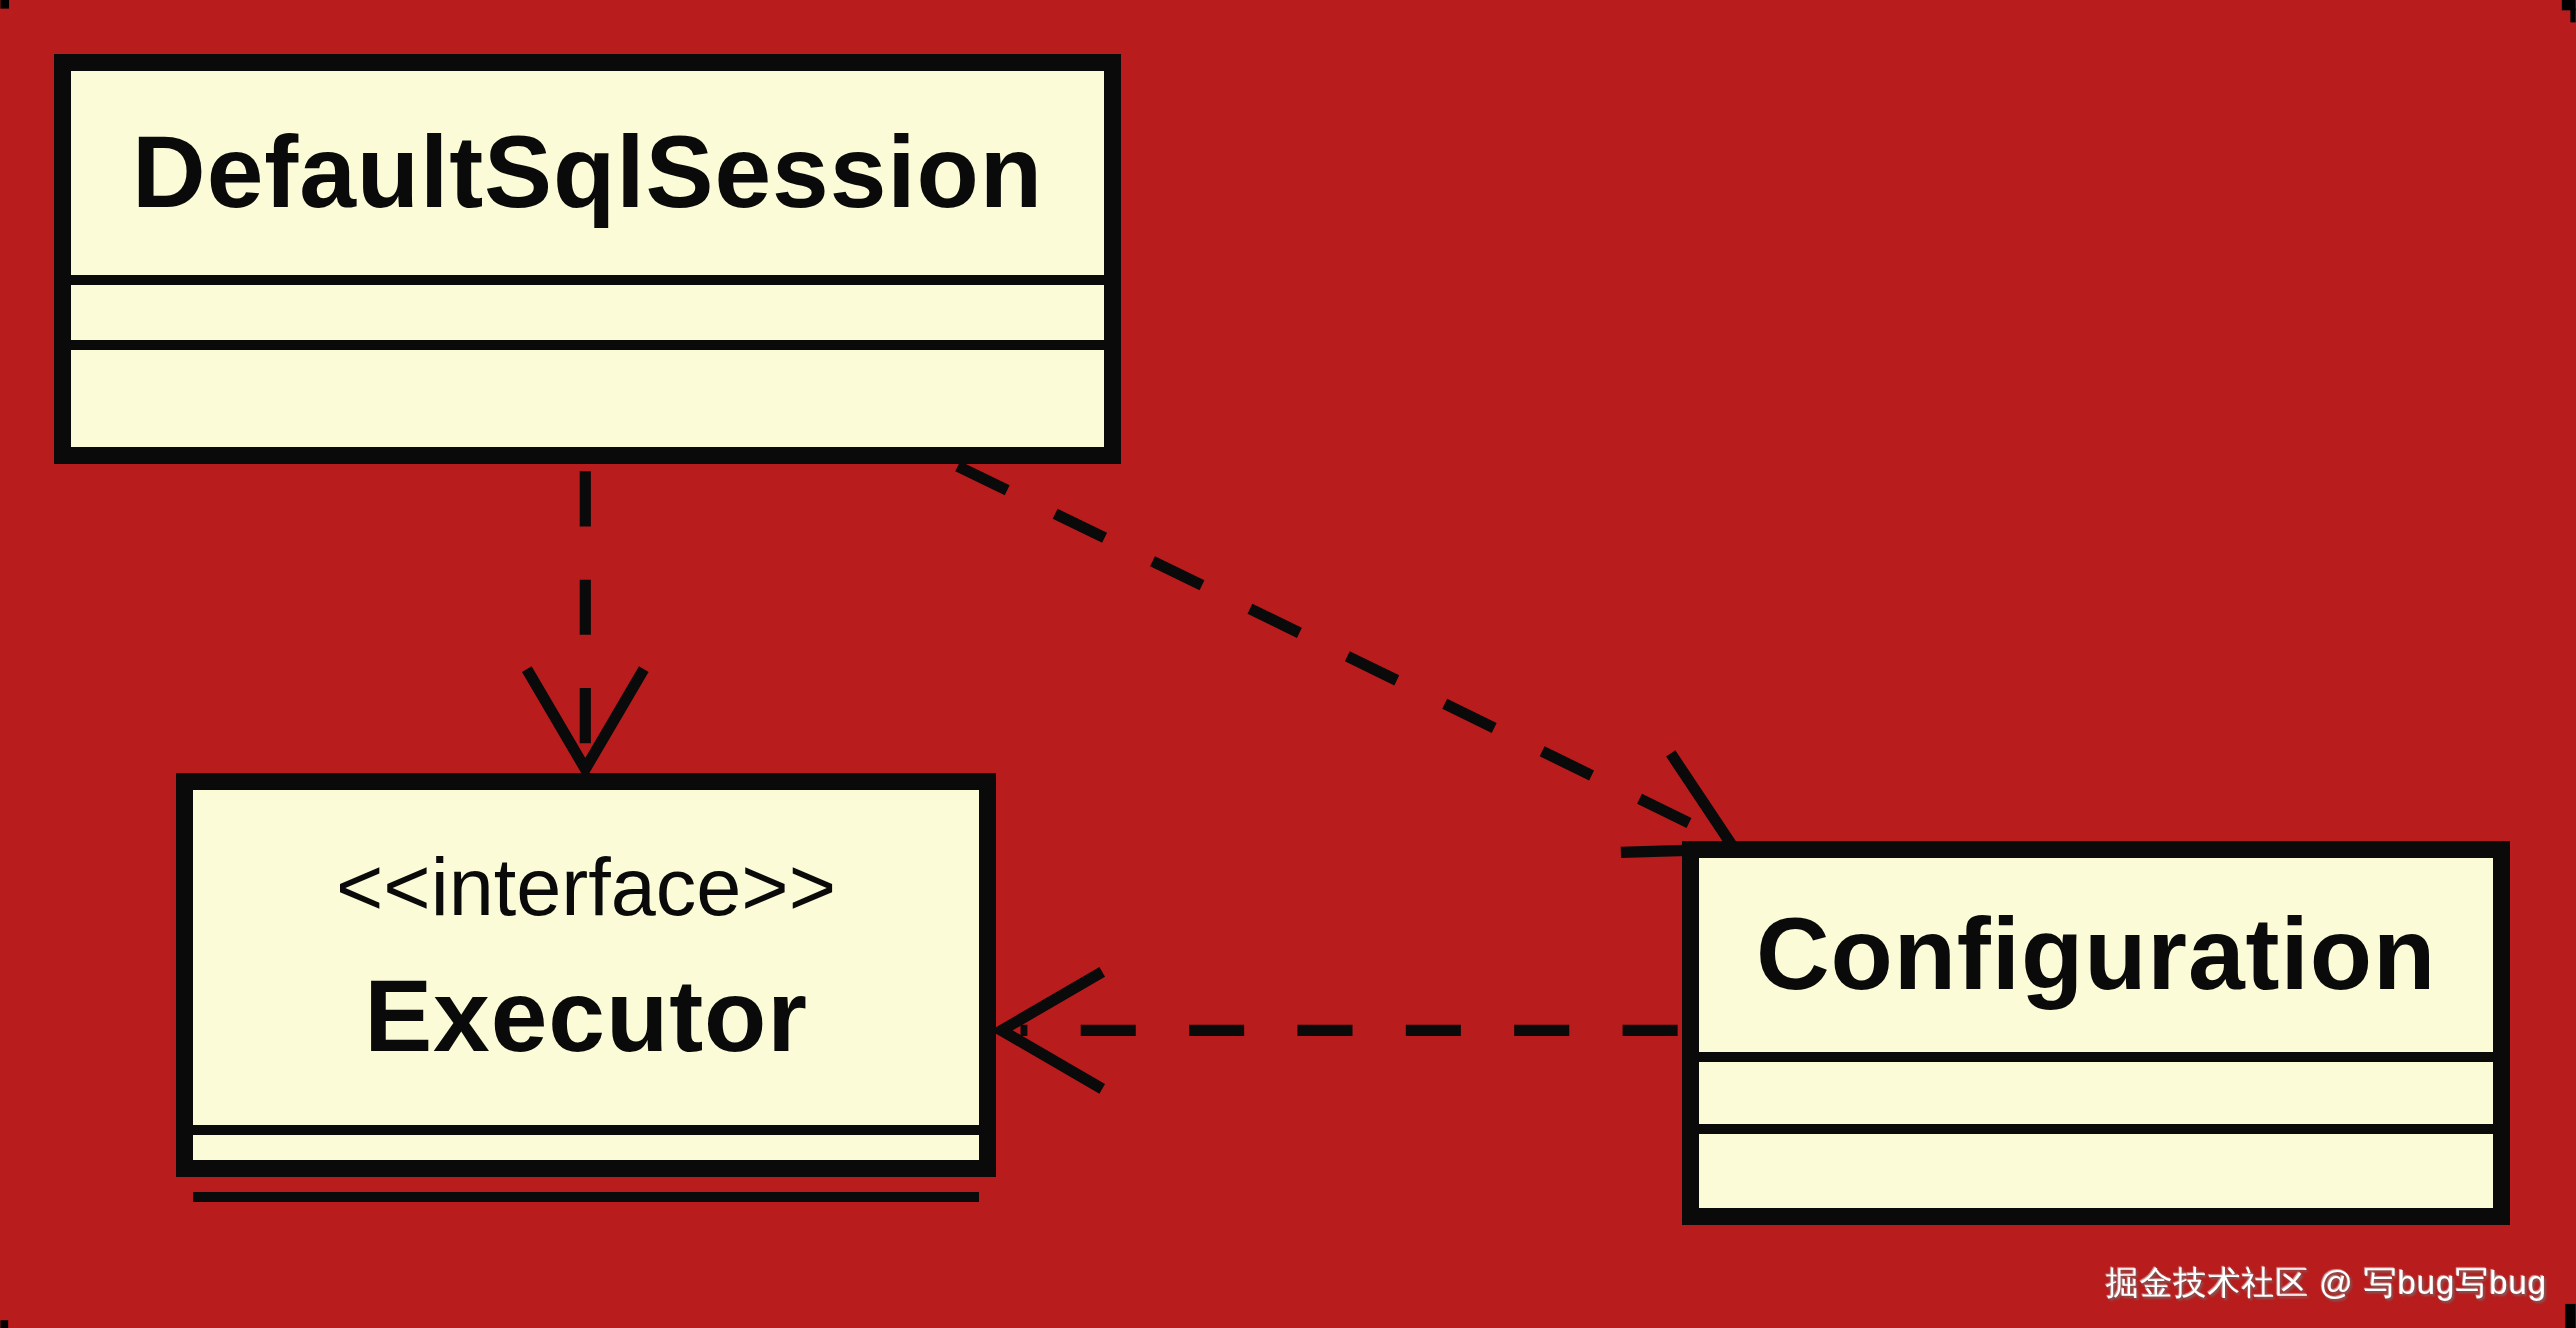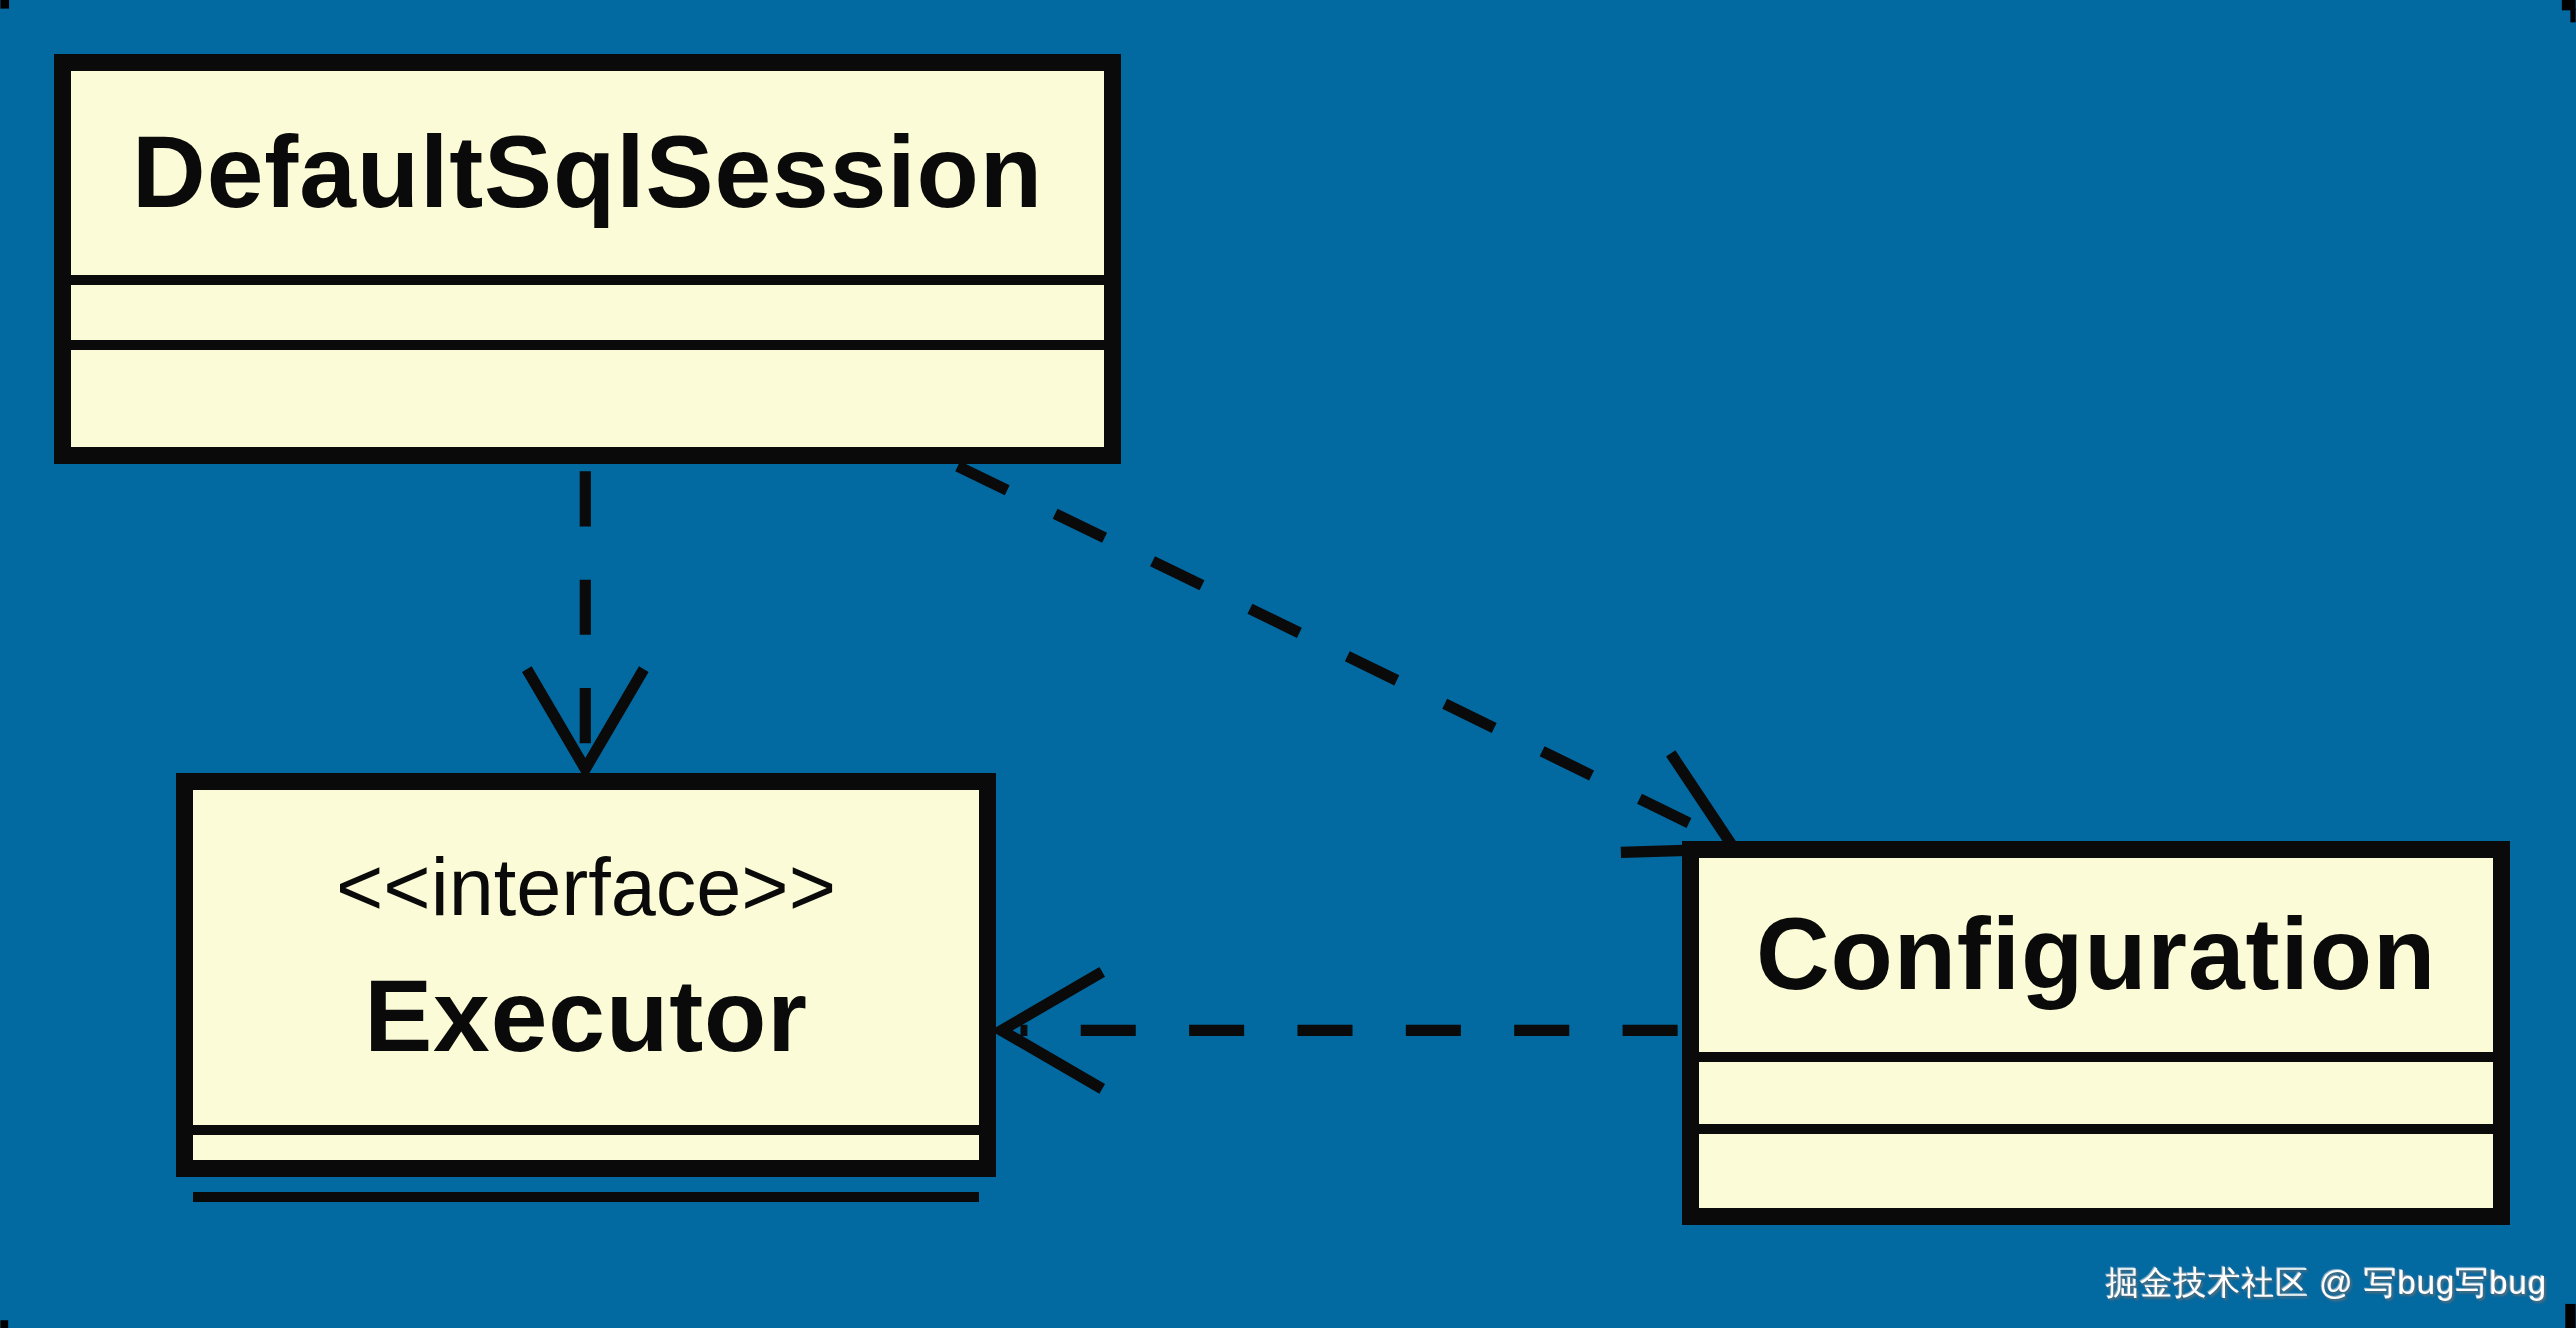--- a/index.html
+++ b/index.html
@@ -1,20 +1,20 @@
 <!DOCTYPE html>
 <html style="font-size:13.8px"><head>
 <meta charset="utf-8">
 <style>
   html, body { margin: 0; padding: 0; background: #ffffff; }
   .canvas {
     position: relative;
     width: 2576px;
     height: 1328px;
-    background: #0369a1;
+    background: #b91c1c;
     overflow: hidden;
     font-family: "Liberation Sans", "DejaVu Sans", sans-serif;
   }
   .arrow-layer {
     position: absolute;
     left: 0; top: 0;
     width: 2576px; height: 1328px;
   }
   .uml-class {
     position: absolute;

